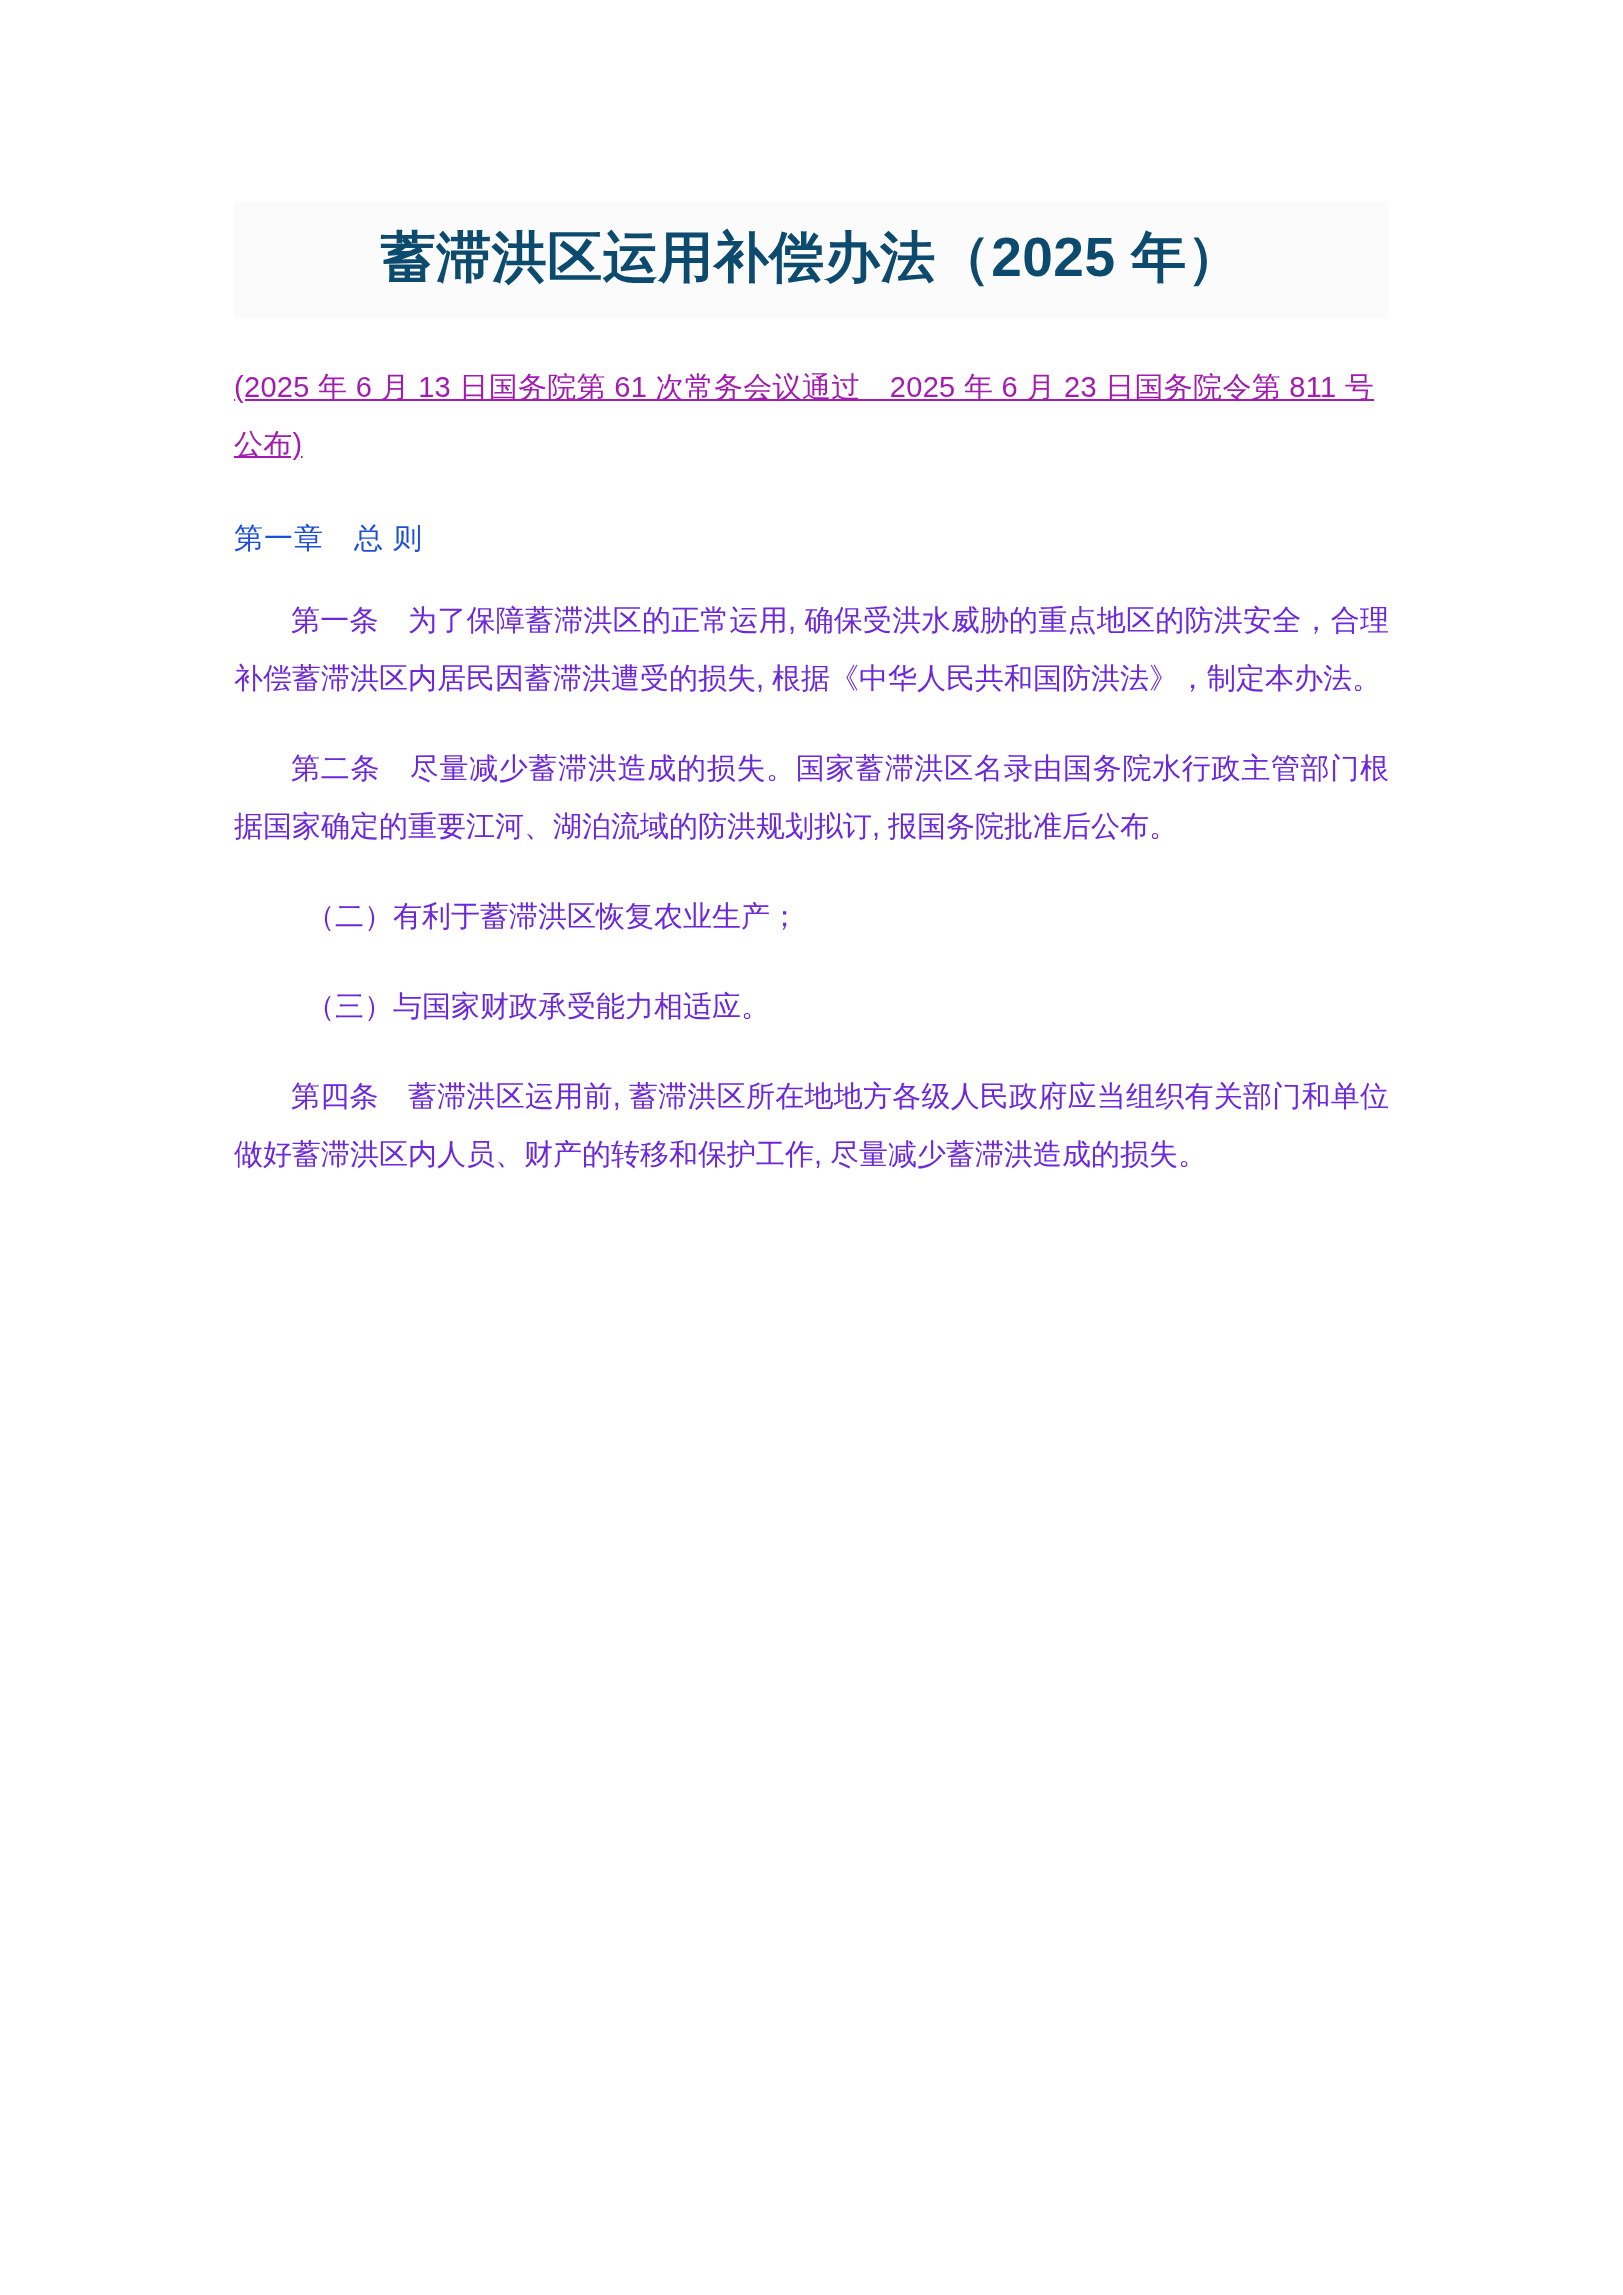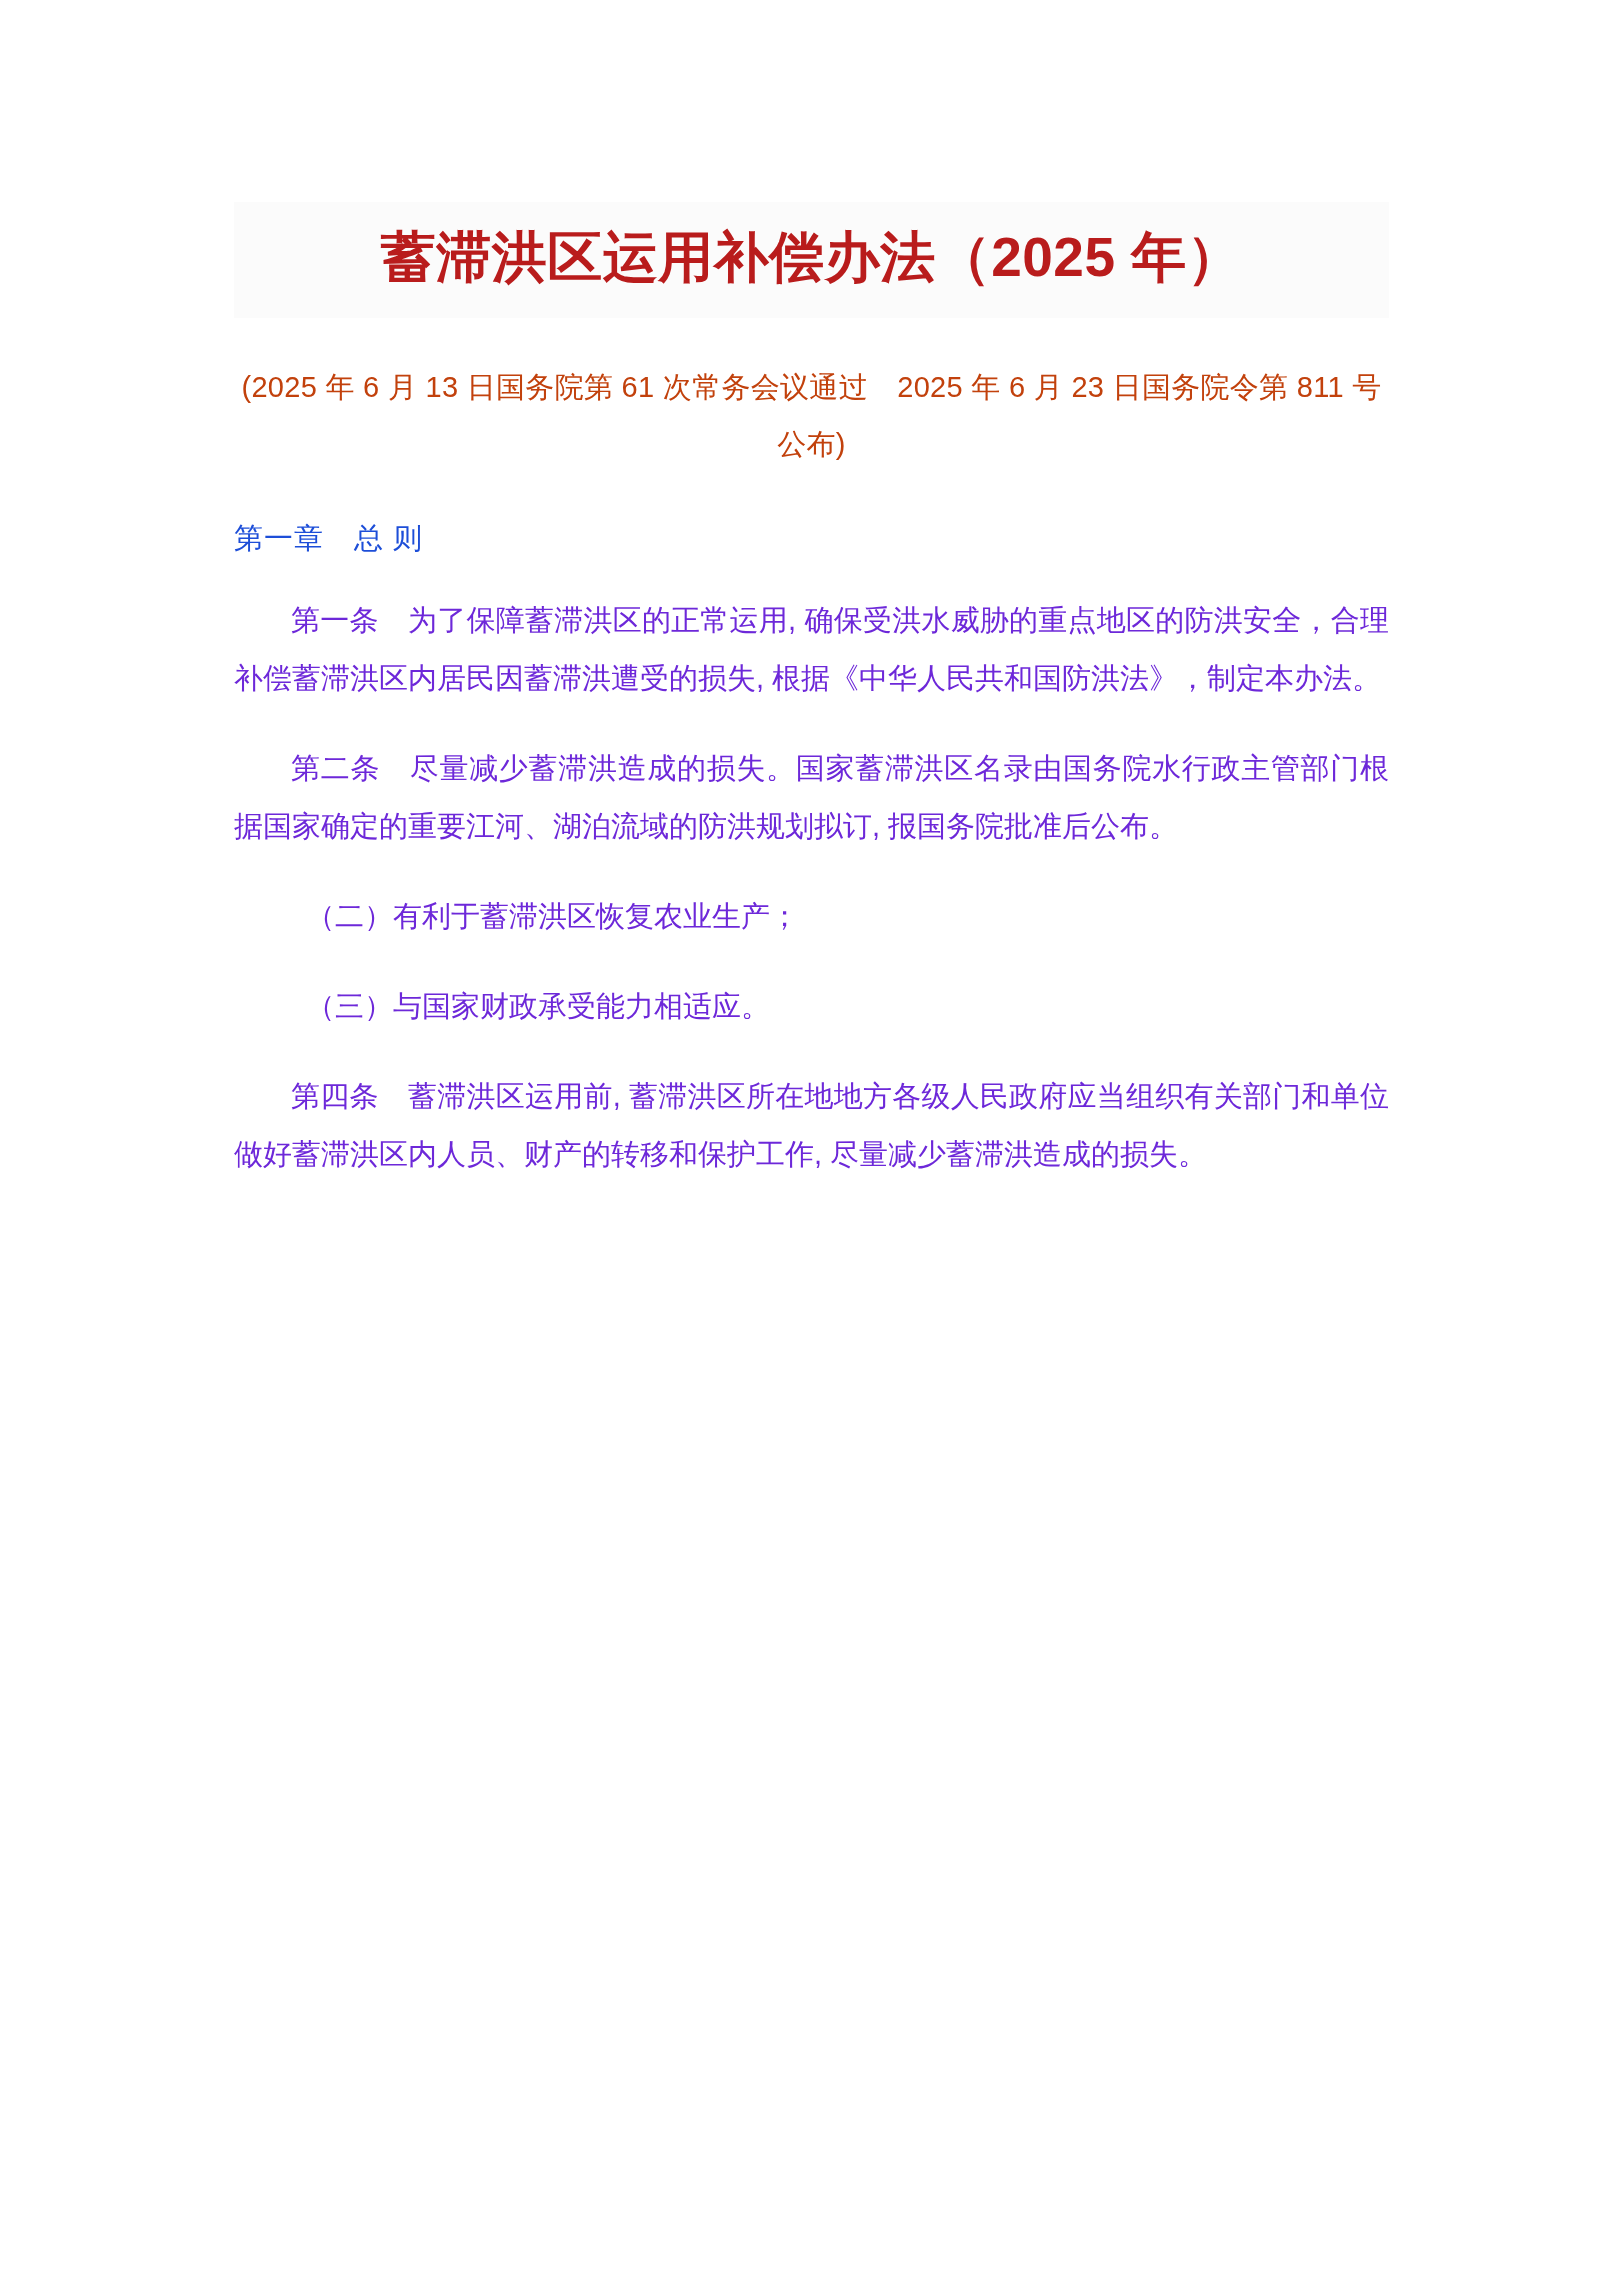--- a/index.html
+++ b/index.html
@@ -22,35 +22,36 @@
     background: #ffffff;
   }
   .content {
     margin: 0 auto;
     width: 1155px;
     padding-top: 202px;
   }
   .doc-title {
     font-size: 55px;
     font-weight: bold;
-    color: #b91c1c;
+    color: #0c4a6e;
     text-align: center;
     letter-spacing: 0.5px;
     line-height: 1.35;
     background: #fbfbfb;
     padding: 18.4px 0 23.5px 0;
     margin: 0;
   }
   .promulgation {
     font-size: 29px;
     line-height: 1.95;
-    text-align: center;
-    color: #c2410c;
+    text-align: left;
+    color: #a21caf;
     margin: 41px 0 0 0;
     letter-spacing: 0.3px;
+    text-decoration: underline;
   }
   .chapter {
     font-size: 29px;
     text-align: left;
     color: #1d4ed8;
     margin: 47px 0 0 0;
     letter-spacing: 1px;
   }
   .para {
     font-size: 29px;

